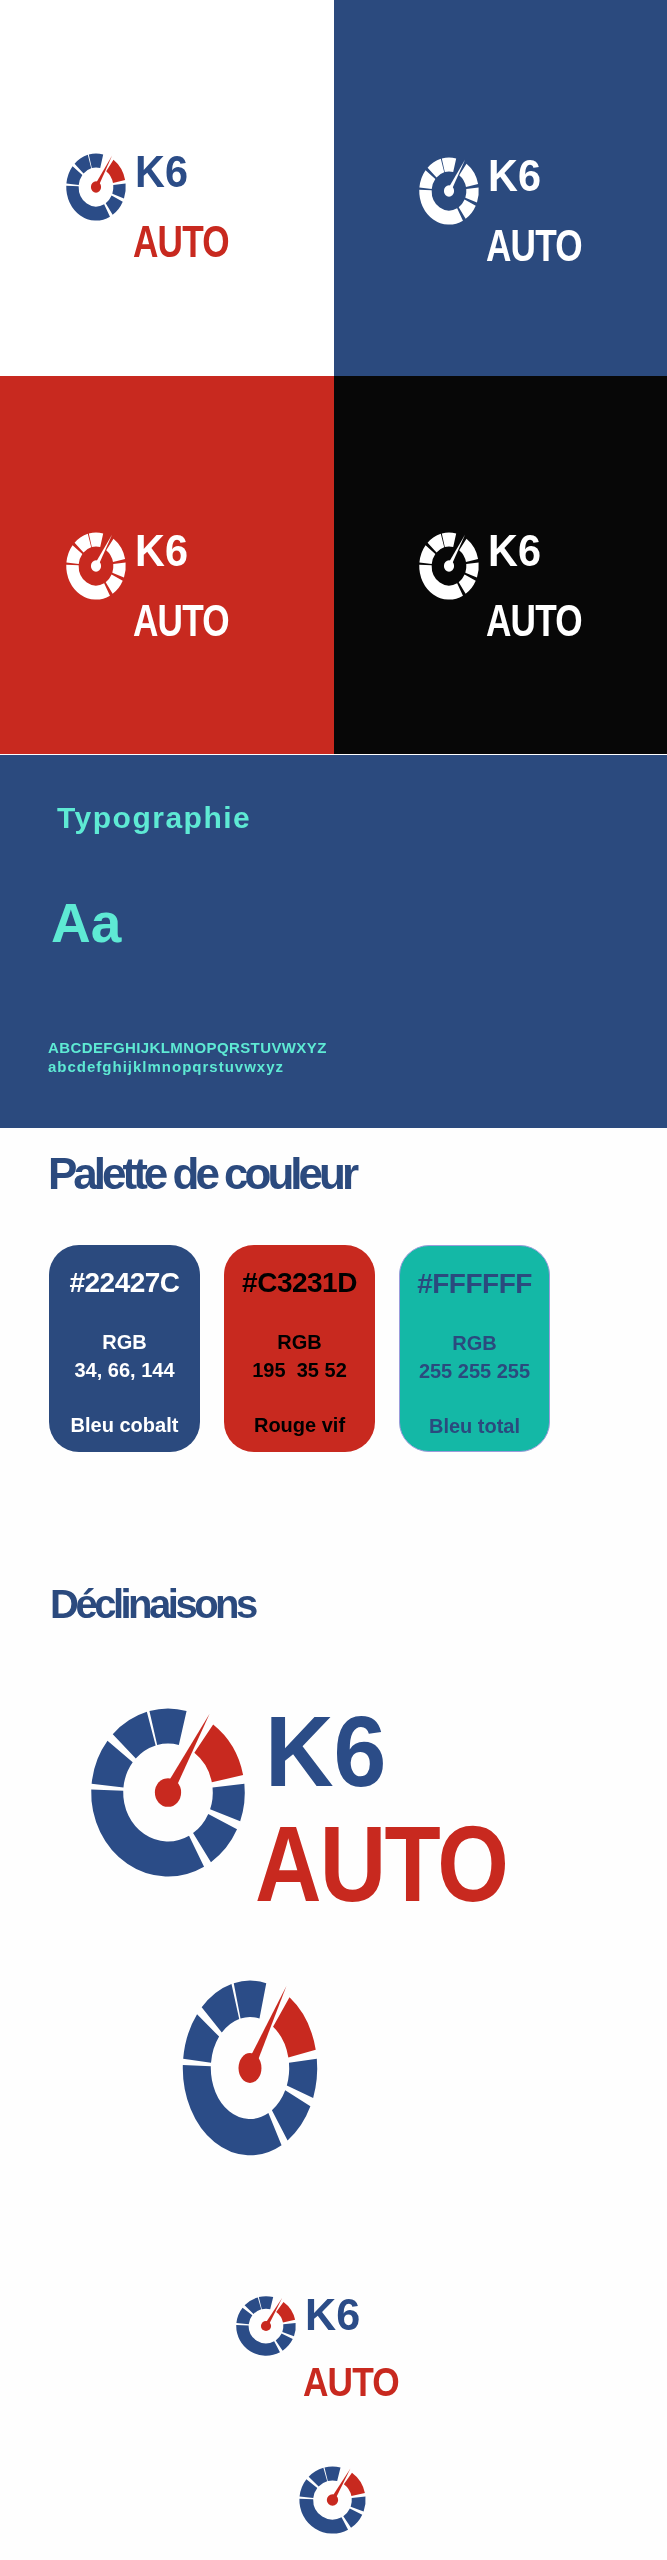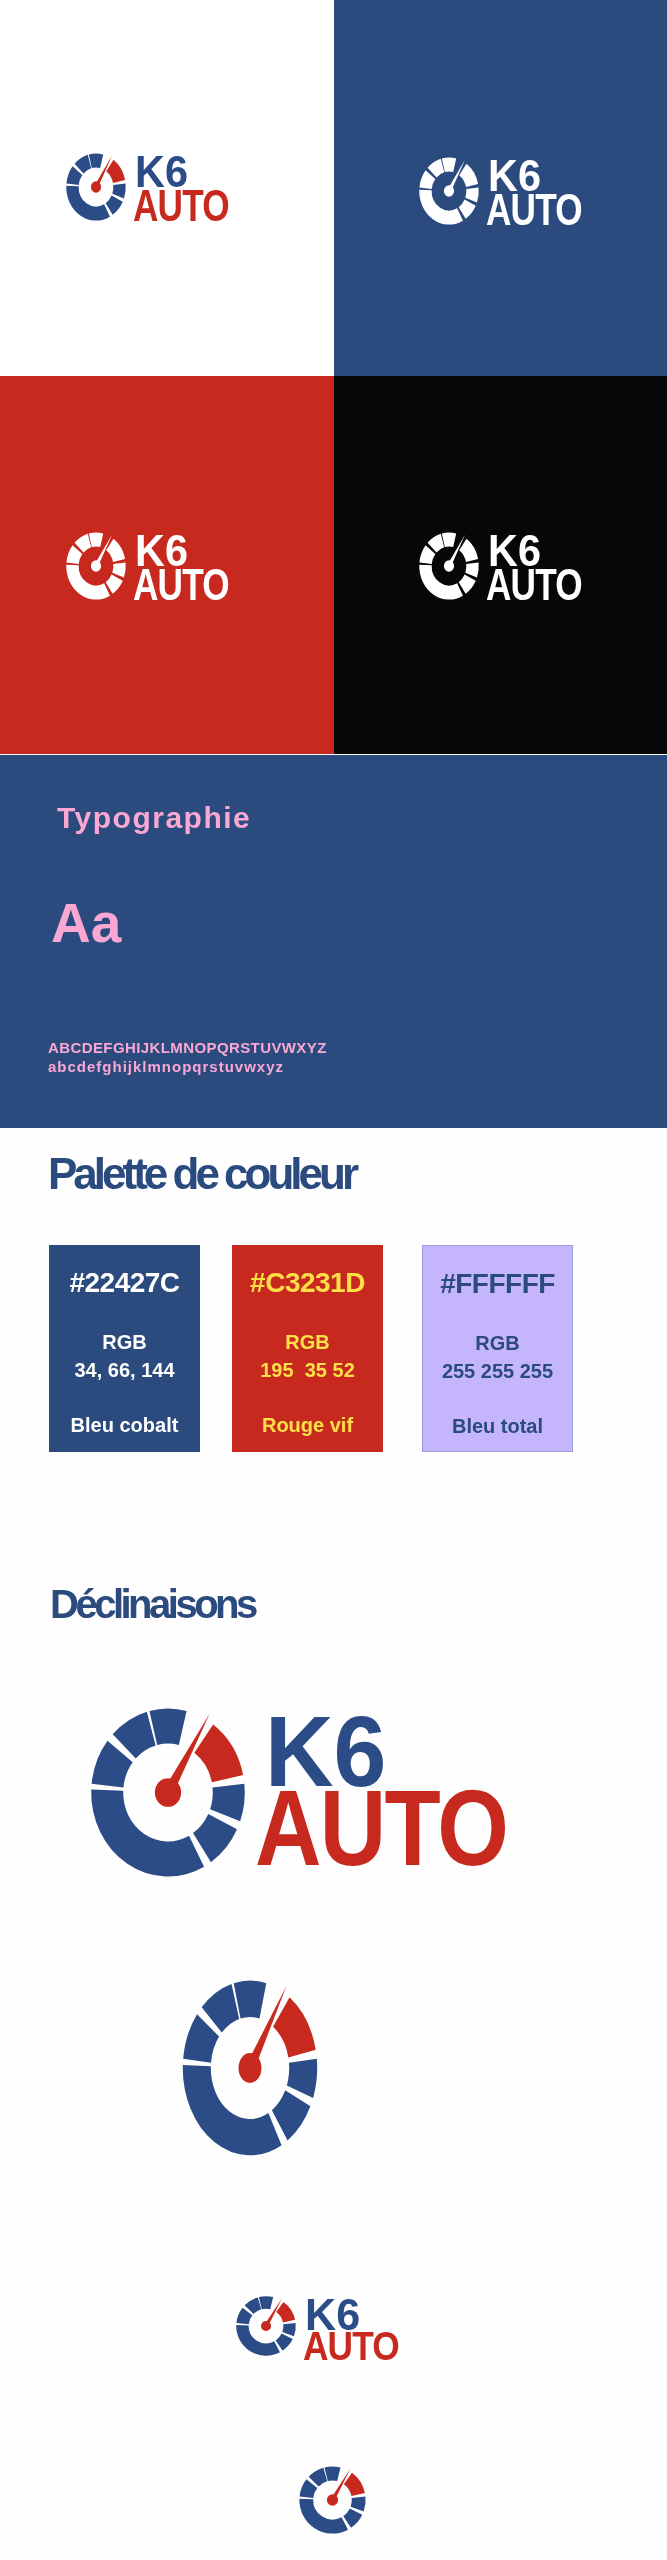--- a/index.html
+++ b/index.html
@@ -15,21 +15,21 @@
   
   .quad{position:absolute;}
   .q-white{left:0;top:0;width:334px;height:376px;background:#ffffff;}
   .q-blue {left:334px;top:0;width:333px;height:376px;background:var(--blue);}
   .q-red  {left:0;top:376px;width:334px;height:378px;background:var(--red);}
   .q-black{left:334px;top:376px;width:333px;height:378px;background:var(--black);}
 
   
   .logo{position:absolute;display:flex;align-items:flex-start;}
   .gauge{display:block;flex:none;}
-  .words{display:flex;flex-direction:column;}
+  .words{display:flex;flex-direction:column;gap:36px;}
   .k6,.auto{display:block;font-weight:700;transform-origin:left top;white-space:pre;}
   .logo-color .k6{color:var(--blue-icon);} .logo-color .auto{color:var(--red);}
   .logo-white .k6,.logo-white .auto{color:#ffffff;}
   .logo-color .gauge{--seg:var(--blue-icon);--accent:var(--red);}
   .logo-white .gauge{--seg:#ffffff;--accent:#ffffff;}
 
   
   .logo-sm .gauge{width:62px;height:70px;}
   .logo-sm .words{margin:3px 0 0 6px;}
   .logo-sm .k6{font-size:45px;line-height:34px;transform:scaleX(.92);margin-left:2px;}
@@ -38,40 +38,40 @@
   .logo-sm2 .k6{font-size:44px;line-height:33px;transform:scaleX(.98);}
   .logo-sm2 .auto{font-size:41px;line-height:31px;transform:scaleX(.86);}
 
   
   .logo-big .gauge{width:160px;height:175px;}
   .logo-big .words{margin:9px 0 0 7px;}
   .logo-big .k6{font-size:100px;line-height:75px;transform:scaleX(.95);margin-left:10px;}
   .logo-big .auto{font-size:107px;line-height:79px;transform:scaleX(.86);letter-spacing:-2px;}
 
   
-  .typo{left:0;top:755px;width:667px;height:373px;background:var(--blue);color:#f9a8d4;padding-left:20px;}
+  .typo{left:0;top:755px;width:667px;height:373px;background:var(--blue);color:#5eead4;padding-left:20px;}
   .typo-title{left:57px;top:46px;font-size:30px;font-weight:700;letter-spacing:1.5px;}
   .specimen{left:51px;top:141px;font-size:55px;font-weight:700;line-height:1;}
   .font-name{left:51px;top:199px;font-size:40px;font-weight:700;letter-spacing:-2px;}
   .alpha{left:48px;font-weight:700;font-size:15px;letter-spacing:.4px;text-align:center;}
   .alpha-up{top:284px;} .alpha-low{top:303px;letter-spacing:1px;}
 
   
   .palette{left:0;top:1128px;width:540px;height:362px;background:var(--page-bg);}
   .sec-title{font-weight:700;color:var(--blue);}
   .palette-title{left:48px;top:21px;font-size:44px;letter-spacing:-4px;}
-  .card{position:absolute;top:117px;width:151px;height:207px;}
+  .card{position:absolute;top:117px;width:151px;height:207px;border-radius:30px;}
   .card .cline{position:absolute;left:0;right:0;text-align:center;font-weight:700;white-space:pre;}
   .card .hex {top:22px;font-size:28px;letter-spacing:-.5px;}
   .card .rgbl{top:86px;font-size:20px;}
   .card .rgbv{top:114px;font-size:20px;}
   .card .cname{top:169px;font-size:20px;}
   .card-blue{left:49px;background:var(--blue);color:#fff;}
-  .card-red{left:232px;background:var(--red);color:#fde047;}
-  .card-white{left:422px;background:#c4b5fd;border:1px solid var(--card-border);color:var(--blue);}
+  .card-red{left:224px;background:var(--red);color:#000000;}
+  .card-white{left:399px;background:#14b8a6;border:1px solid var(--card-border);color:var(--blue);}
 
   
   .decl{left:0;top:1557px;width:534px;height:1070px;background:var(--page-bg);}
   .decl-title{left:50px;top:25px;font-size:40px;letter-spacing:-3.5px;}
   .gauge-solo{position:absolute;}
   .gauge-solo .gauge{--seg:var(--blue-icon);--accent:var(--red);width:100%;height:100%;}
   .solo-oval{left:180px;top:420px;width:140px;height:182px;}
   .solo-tiny{left:298px;top:908px;width:69px;height:70px;}
 </style>
 </head>

